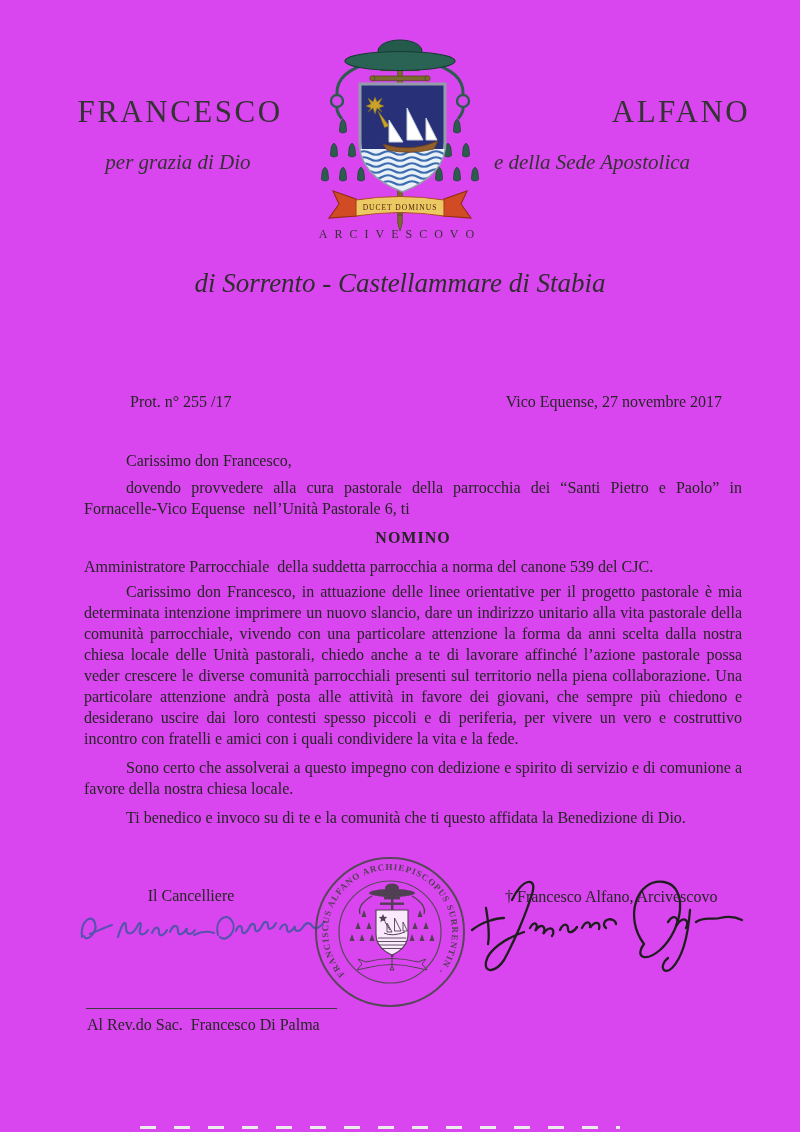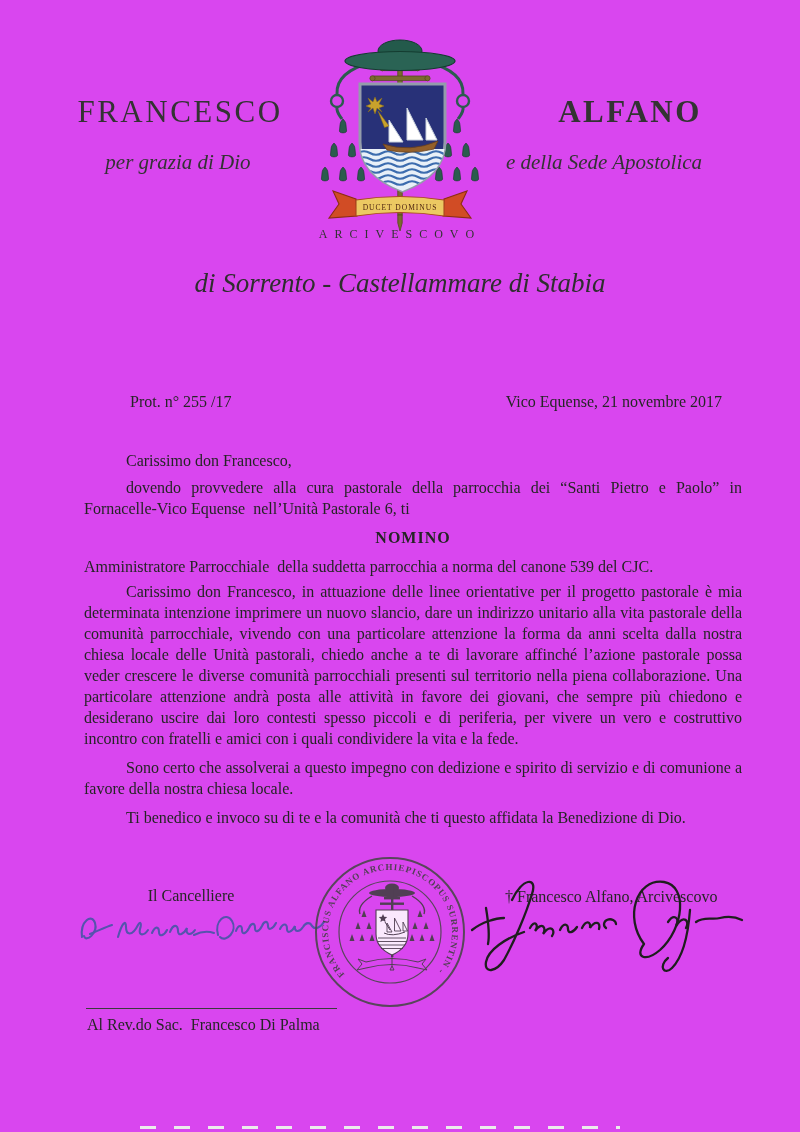--- a/index.html
+++ b/index.html
@@ -45,23 +45,23 @@
 
   svg text { font-family:"Liberation Serif", serif; }
   .seal-svg { opacity:.88; }
 </style>
 </head>
 <body>
 
 <div class="page">
 
   <div class="abs hdr-name" style="left:60px; top:94px; width:240px;">FRANCESCO</div>
-  <div class="abs hdr-name" style="left:520px; top:94px; width:220px;font-weight:bold;">ALFANO</div>
+  <div class="abs hdr-name" style="left:571px; top:94px; width:220px;">ALFANO</div>
   <div class="abs hdr-sub" style="left:58px; top:150px; width:240px;">per grazia di Dio</div>
-  <div class="abs hdr-sub" style="left:484px; top:150px; width:240px;">e della Sede Apostolica</div>
+  <div class="abs hdr-sub" style="left:472px; top:150px; width:240px;">e della Sede Apostolica</div>
 
   <svg class="abs" style="left:312px; top:22px;" width="176" height="212" viewBox="0 0 176 212">
     <defs>
       <clipPath id="shieldClip">
         <path d="M48,62 H133 V120 C133,143 117,159 90.5,169 C64,159 48,143 48,120 Z"></path>
       </clipPath>
       <path id="bell" d="M0,0 C-1,1 -3,3 -3,6 L-3.6,12 C-3.6,14.5 3.6,14.5 3.6,12 L3,6 C3,3 1,1 0,0 Z"></path>
       <path id="tri" d="M0,0 L-2.6,7.2 H2.6 Z"></path>
     </defs>
 
@@ -136,21 +136,21 @@
     <g>
       <ellipse cx="88" cy="29" rx="22" ry="11" fill="#235a4b" stroke="#143c30" stroke-width="1"></ellipse>
       <ellipse cx="88" cy="39" rx="55" ry="9.5" fill="#2a6354" stroke="#143c30" stroke-width="1.2"></ellipse>
     </g>
   </svg>
 
   <div class="abs title-arch" style="top:227px;">ARCIVESCOVO</div>
   <div class="abs diocese" style="top:268px;">di Sorrento - Castellammare di Stabia</div>
 
   <div class="abs meta-line" style="left:130px; top:393px;">Prot. n° 255 /17</div>
-  <div class="abs meta-line" style="left:442px; top:393px; width:280px; text-align:right;">Vico Equense, 21 novembre 2017</div>
+  <div class="abs meta-line" style="left:442px; top:393px; width:280px; text-align:right;">Vico Equense, 27 novembre 2017</div>
 
   <div class="abs letter-body">
     <p class="mb6">Carissimo don Francesco,</p>
     <p class="mb8">dovendo provvedere alla cura pastorale della parrocchia dei “Santi Pietro e Paolo” in Fornacelle-Vico Equense  nell’Unità Pastorale 6, ti</p>
     <p class="nomino mb8">NOMINO</p>
     <p class="no-indent mb4">Amministratore Parrocchiale  della suddetta parrocchia a norma del canone 539 del CJC.</p>
     <p class="mb8">Carissimo don Francesco, in attuazione delle linee orientative per il progetto pastorale è mia determinata intenzione imprimere un nuovo slancio, dare un indirizzo unitario alla vita pastorale della comunità parrocchiale, vivendo con una particolare attenzione la forma da anni scelta dalla nostra chiesa locale delle Unità pastorali, chiedo anche a te di lavorare affinché l’azione pastorale possa veder crescere le diverse comunità parrocchiali presenti sul territorio nella piena collaborazione. Una particolare attenzione andrà posta alle attività in favore dei giovani, che sempre più chiedono e desiderano uscire dai loro contesti spesso piccoli e di periferia, per vivere un vero e costruttivo incontro con fratelli e amici con i quali condividere la vita e la fede.</p>
     <p class="mb8">Sono certo che assolverai a questo impegno con dedizione e spirito di servizio e di comunione a favore della nostra chiesa locale.</p>
     <p>Ti benedico e invoco su di te e la comunità che ti questo affidata la Benedizione di Dio.</p>
   </div>

